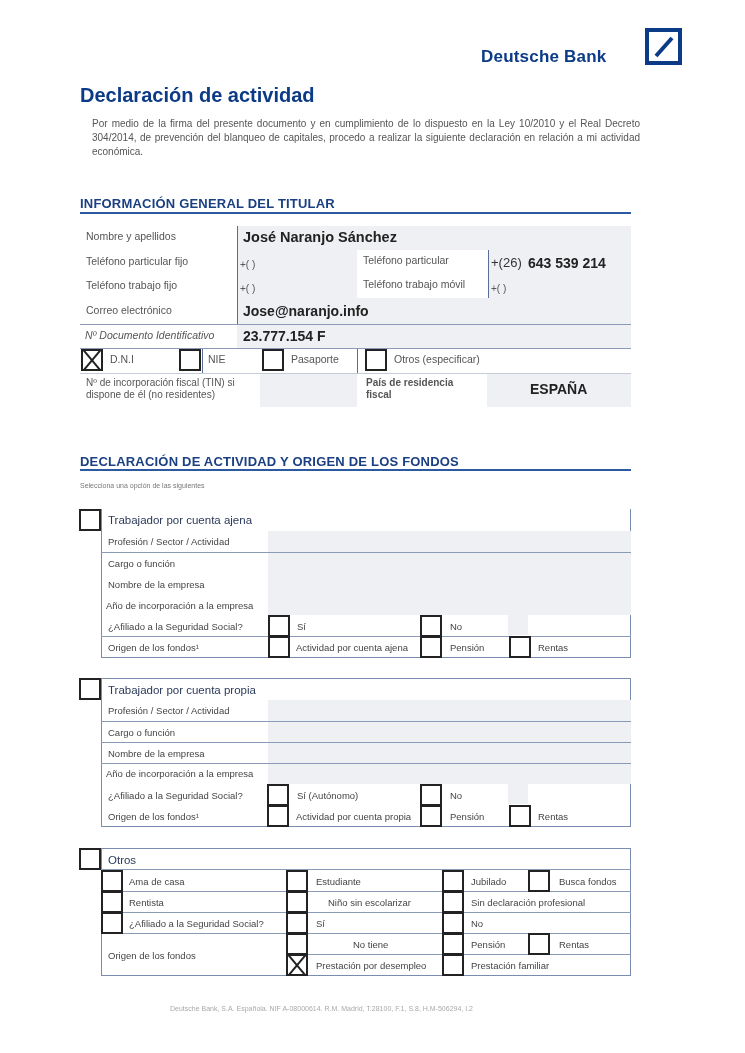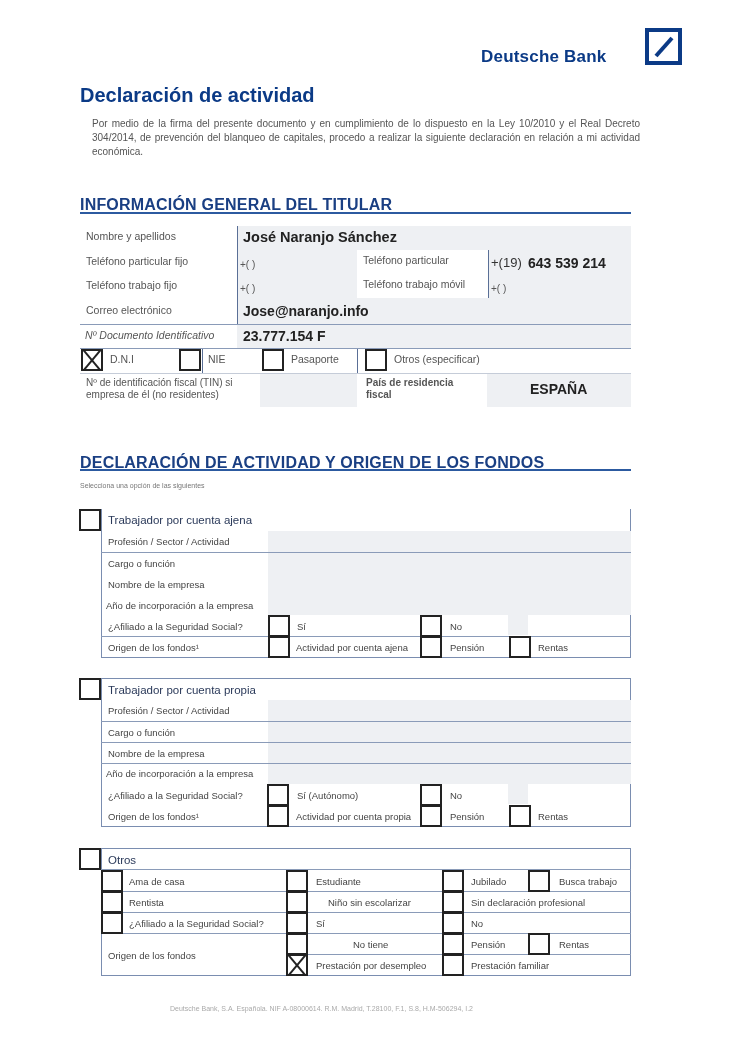--- a/index.html
+++ b/index.html
@@ -9,21 +9,21 @@
   .abs { position: absolute; }
 
   
   .brand-name { left: 481px; top: 47px; font-size: 17px; font-weight: bold; color: #0b3a86; letter-spacing: 0.2px; }
   .logo-box { left: 645px; top: 28px; width: 37px; height: 37px; border: 4px solid #0b3a86; }
   .logo-box svg { position: absolute; left: 4px; top: 3px; }
 
   .doc-title { left: 80px; top: 84px; font-size: 20px; font-weight: bold; color: #0b3a86; }
   .intro { left: 80px; top: 117px; width: 548px; font-size: 10px; line-height: 14px; color: #555; text-align: justify; margin-left: 12px; }
 
-  .section-title { font-size: 16px; font-weight: bold; color: #1a3f83; letter-spacing: 0.2px; }
+  .section-title { font-size: 13px; font-weight: bold; color: #1a3f83; letter-spacing: 0.2px; }
   .section-rule { height: 2px; background: #2c5aa0; }
 
   .label { font-size: 10.5px; color: #555; }
   .val { font-size: 14px; font-weight: bold; color: #222; }
   .small { font-size: 10px; color: #555; }
 
   .shade { background: #eef0f3; }
   .box { width: 22px; height: 22px; border: 2px solid #222; background: #fff; }
   .box.checked::before, .box.checked::after {
     content: ""; position: absolute; left: 50%; top: 50%; width: 26px; height: 1.6px; background: #222;
@@ -61,21 +61,21 @@
 <div class="abs" style="left:357px; top:250px; width:131px; height:48px; background:#fff;"></div>
 <div class="abs vline" style="left:237px; top:226px; height:122px;"></div>
 <div class="abs vline" style="left:488px; top:250px; height:48px;"></div>
 
 <div class="abs label" style="left:86px; top:230px;">Nombre y apellidos</div>
 <div class="abs val" style="left:243px; top:229px; font-size:14.5px;">José Naranjo Sánchez</div>
 
 <div class="abs label" style="left:86px; top:255px;">Teléfono particular fijo</div>
 <div class="abs small" style="left:240px; top:259px;">+(    )</div>
 <div class="abs label" style="left:363px; top:254px;">Teléfono particular</div>
-<div class="abs" style="left:491px; top:255px; font-size:13px; color:#333;">+(19)</div>
+<div class="abs" style="left:491px; top:255px; font-size:13px; color:#333;">+(26)</div>
 <div class="abs val" style="left:528px; top:255px;">643 539 214</div>
 
 <div class="abs label" style="left:86px; top:279px;">Teléfono trabajo fijo</div>
 <div class="abs small" style="left:240px; top:283px;">+(    )</div>
 <div class="abs label" style="left:363px; top:278px;">Teléfono trabajo móvil</div>
 <div class="abs small" style="left:491px; top:283px;">+(    )</div>
 
 <div class="abs label" style="left:86px; top:304px;text-align:center;">Correo electrónico</div>
 <div class="abs val" style="left:243px; top:303px;">Jose@naranjo.info</div>
 
@@ -93,21 +93,21 @@
 <div class="abs box" style="left:262px; top:349px;"></div>
 <div class="abs label" style="left:291px; top:353px;">Pasaporte</div>
 <div class="abs vline" style="left:357px; top:349px; height:58px;"></div>
 <div class="abs box" style="left:365px; top:349px;"></div>
 <div class="abs label" style="left:394px; top:353px;">Otros (especificar)</div>
 <div class="abs hline" style="left:80px; top:373px; width:551px; background:#c5ccd8;"></div>
 
 <div class="abs shade" style="left:80px; top:374px; width:551px; height:33px;"></div>
 <div class="abs" style="left:80px; top:374px; width:180px; height:33px; background:#fff;"></div>
 <div class="abs" style="left:357px; top:374px; width:130px; height:33px; background:#fff;"></div>
-<div class="abs label" style="left:86px; top:377px; width:172px; line-height:12px; font-size:10px;">Nº de identificación fiscal (TIN) si empresa de él (no residentes)</div>
+<div class="abs label" style="left:86px; top:377px; width:172px; line-height:12px; font-size:10px;">Nº de incorporación fiscal (TIN) si dispone de él (no residentes)</div>
 <div class="abs" style="left:262px; top:378px; width:92px; height:26px;"></div>
 <div class="abs label" style="left:366px; top:377px; width:110px; line-height:12px; font-size:10px;font-weight:bold;">País de residencia fiscal</div>
 <div class="abs val" style="left:530px; top:381px;">ESPAÑA</div>
 
 <div class="abs section-title" style="left:80px; top:454px;">DECLARACIÓN DE ACTIVIDAD Y ORIGEN DE LOS FONDOS</div>
 <div class="abs section-rule" style="left:80px; top:469px; width:551px;"></div>
 <div class="abs" style="left:80px; top:482px; font-size:7px; color:#777;">Selecciona una opción de las siguientes</div>
 
 <div class="abs group-frame" style="left:101px; top:509px; width:530px; height:149px; border-top:none;"></div>
 <div class="abs box" style="left:79px; top:509px;"></div>
@@ -167,21 +167,21 @@
 <div class="abs hline" style="left:101px; top:933px; width:530px;"></div>
 <div class="abs hline" style="left:286px; top:954px; width:345px;"></div>
 
 <div class="abs box" style="left:101px; top:870px;"></div>
 <div class="abs row-label" style="left:129px; top:876px;">Ama de casa</div>
 <div class="abs box" style="left:286px; top:870px;"></div>
 <div class="abs row-label" style="left:316px; top:876px;">Estudiante</div>
 <div class="abs box" style="left:442px; top:870px;"></div>
 <div class="abs row-label" style="left:471px; top:876px;">Jubilado</div>
 <div class="abs box" style="left:528px; top:870px;"></div>
-<div class="abs row-label" style="left:559px; top:876px;">Busca trabajo</div>
+<div class="abs row-label" style="left:559px; top:876px;">Busca fondos</div>
 
 <div class="abs box" style="left:101px; top:891px;"></div>
 <div class="abs row-label" style="left:129px; top:897px;">Rentista</div>
 <div class="abs box" style="left:286px; top:891px;"></div>
 <div class="abs row-label" style="left:316px; top:897px;padding-left:12px;">Niño sin escolarizar</div>
 <div class="abs box" style="left:442px; top:891px;"></div>
 <div class="abs row-label" style="left:471px; top:897px;">Sin declaración profesional</div>
 
 <div class="abs box" style="left:101px; top:912px;"></div>
 <div class="abs row-label" style="left:129px; top:918px;">¿Afiliado a la Seguridad Social?</div>

